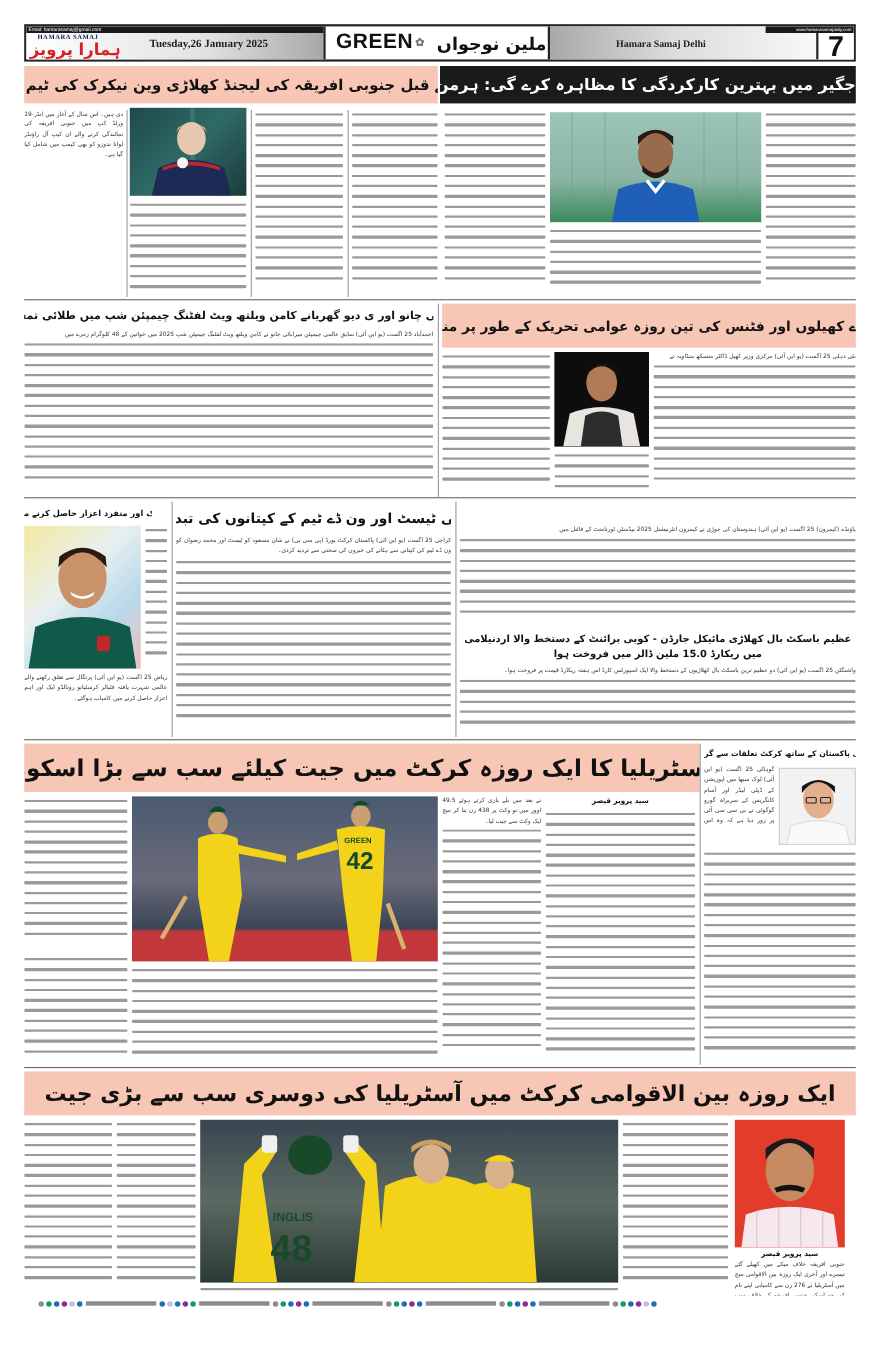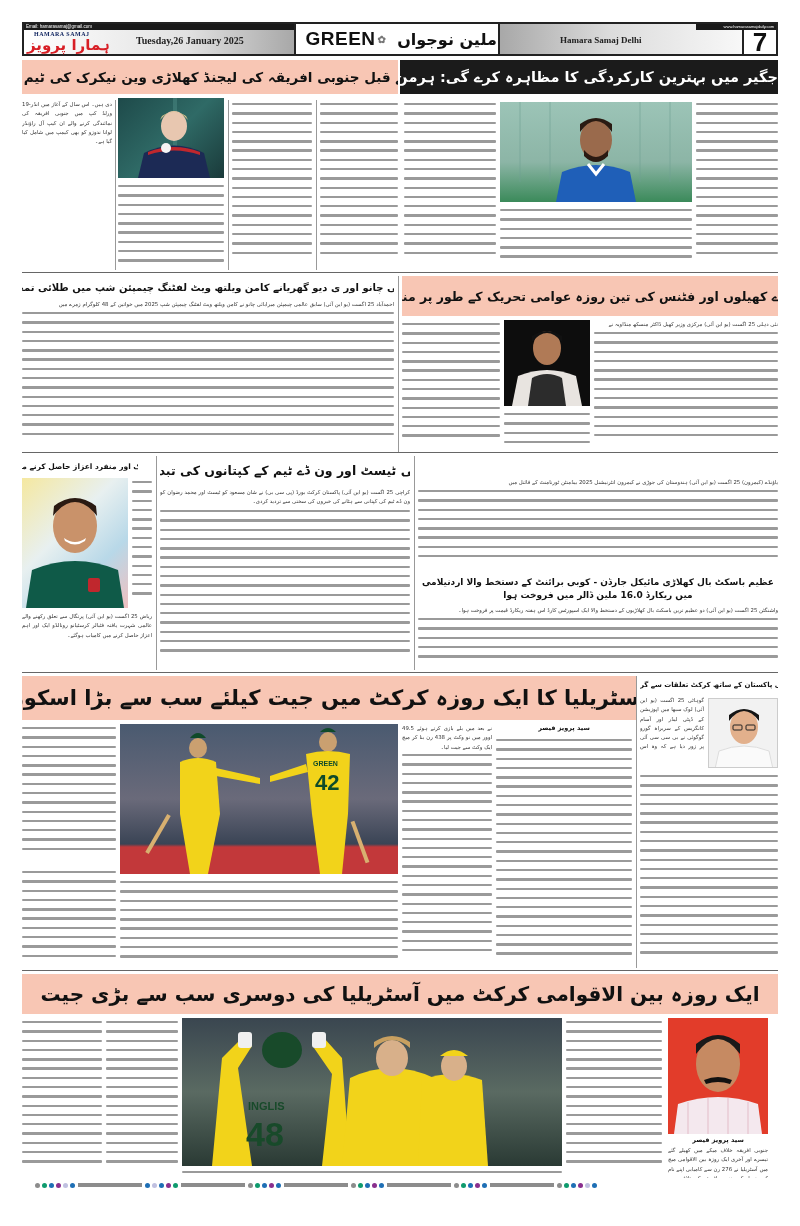--- a/index.html
+++ b/index.html
@@ -353,21 +353,21 @@
         <i></i>
         <i></i>
         <i></i>
         <i></i>
         <i></i>
         <i></i>
         <i></i>
         <i></i>
       </div>
   </div>
-  <div class="hl hl-plain" style="left:396px;top:552px;width:360px;height:30px;font-size:9px;white-space:normal;text-align:center;line-height:13px;">عظیم باسکٹ بال کھلاڑی مائیکل جارڈن - کوبی برائنٹ کے دستخط والا اردنیلامی میں ریکارڈ 16.0 ملین ڈالر میں فروخت ہوا</div>
+  <div class="hl hl-plain" style="left:396px;top:552px;width:360px;height:30px;font-size:9px;white-space:normal;text-align:center;line-height:13px;">عظیم باسکٹ بال کھلاڑی مائیکل جارڈن - کوبی برائنٹ کے دستخط والا اردنیلامی میں ریکارڈ 15.0 ملین ڈالر میں فروخت ہوا</div>
   <div class="col" style="left:396px;top:584px;width:360px;height:62px;">
     <span class="t">واشنگٹن 25 اگست (یو این آئی) دو عظیم ترین باسکٹ بال کھلاڑیوں کے دستخط والا ایک اسپورٹس کارڈ اس ہفتہ ریکارڈ قیمت پر فروخت ہوا۔</span>
     <div class="lines" style="left:0;top:12px;width:360px;height:50px;">
         <i></i>
         <i></i>
         <i></i>
         <i></i>
         <i></i>
       </div>
   </div>

